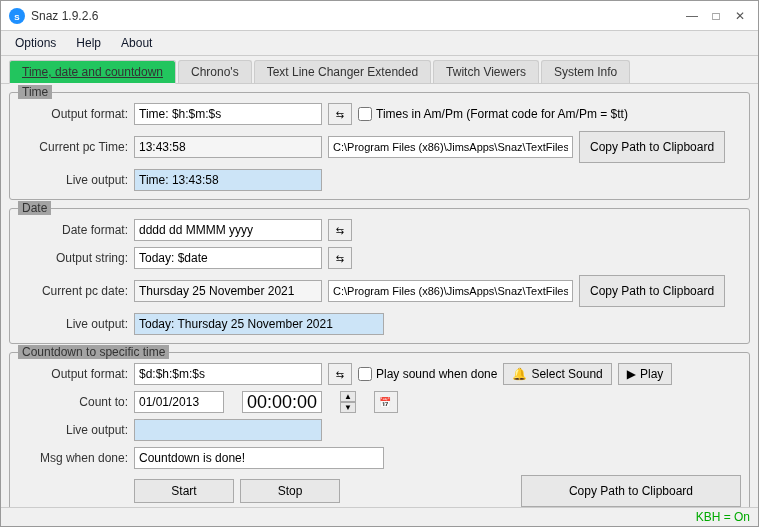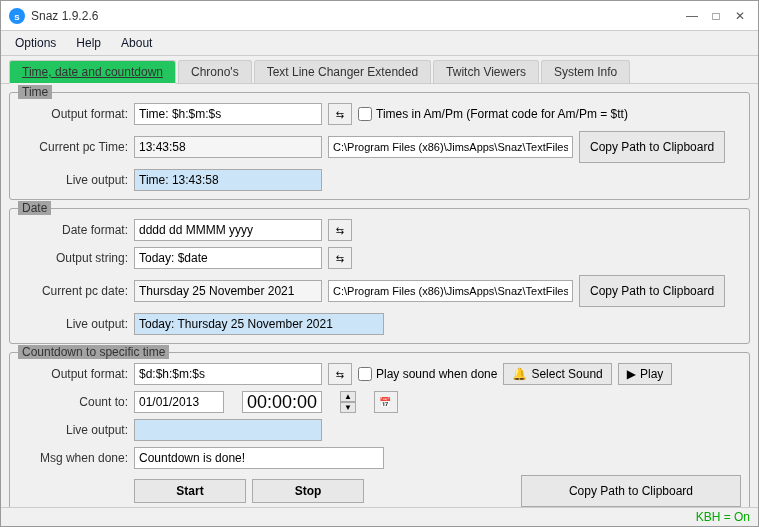--- a/index.html
+++ b/index.html
@@ -283,22 +283,21 @@
       gap: 4px;
     }
 
     .start-stop-row {
       display: flex;
       gap: 6px;
       margin-top: 6px;
       align-items: center;
     }
     .start-stop-row .btn-standard {
-      width: 112px;
-      font-weight: bold;
+      width: 100px;
     }
   </style>
 </head>
 <body>
 
 <div class="window">
 
   <div class="title-bar">
     <div class="title-bar-left">
       <div class="app-icon">

